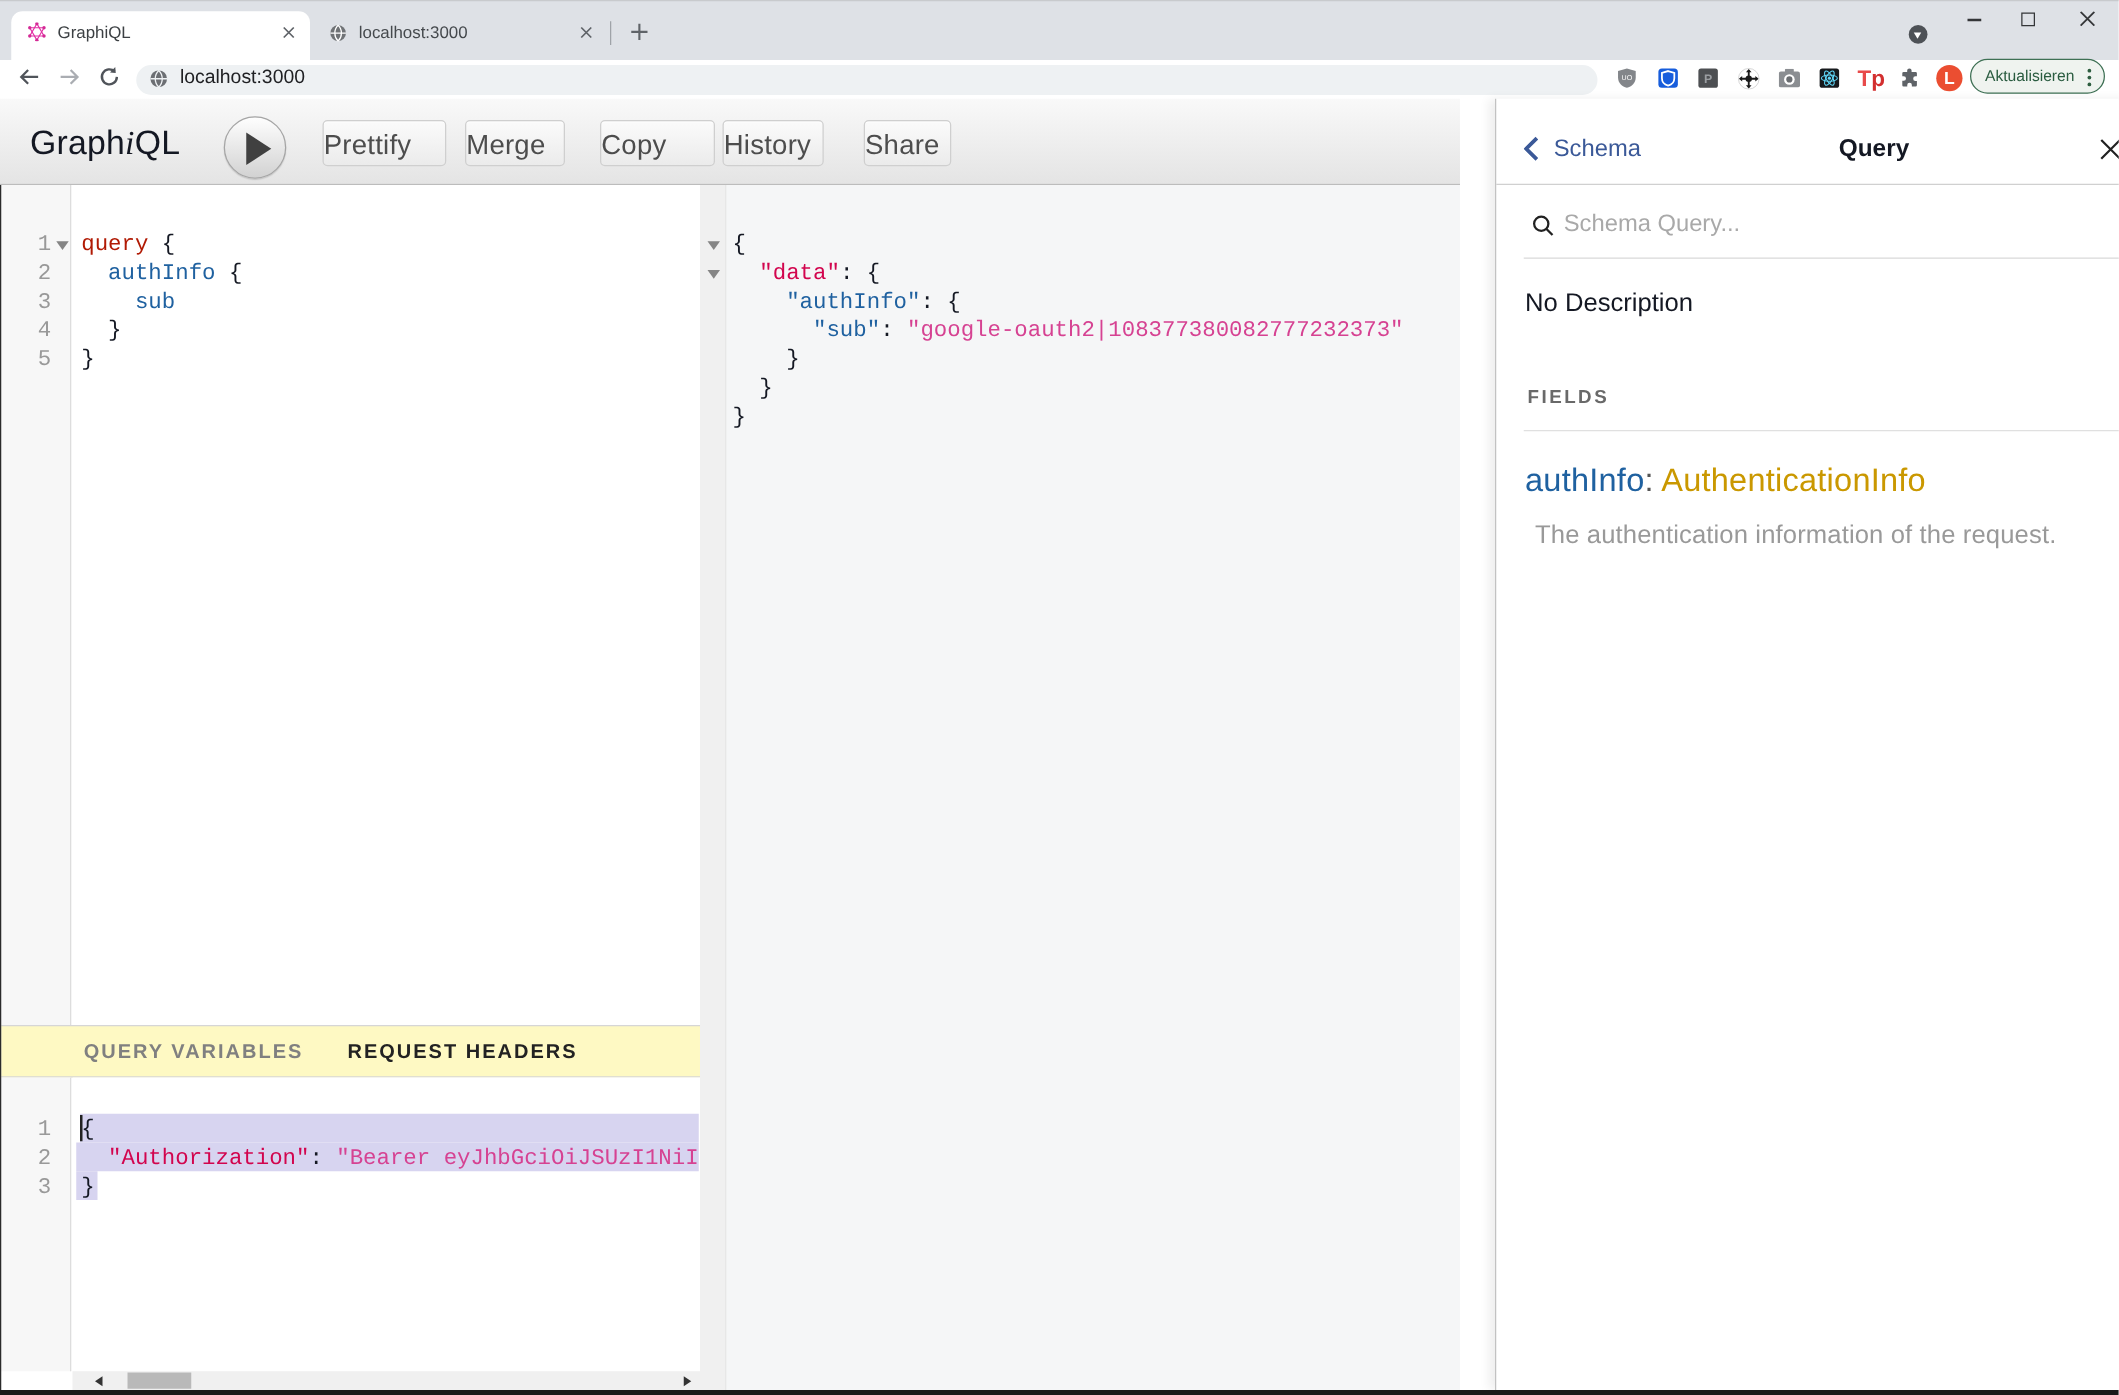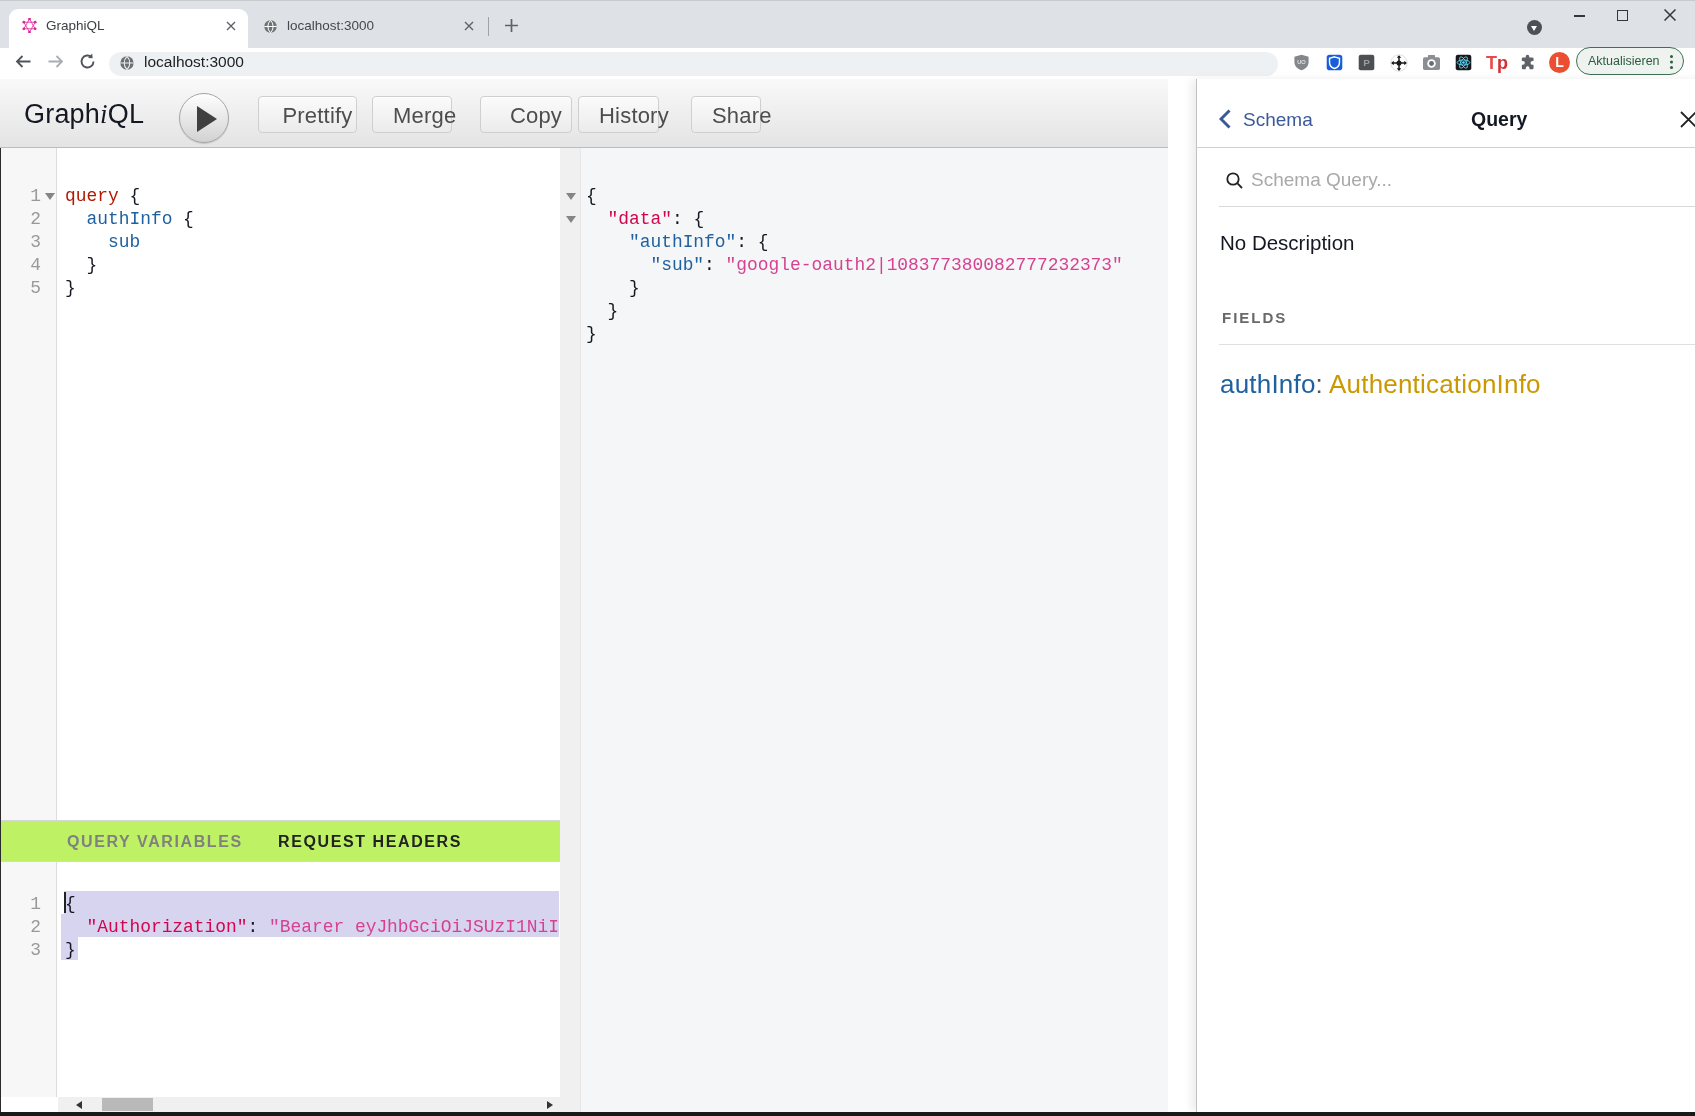--- a/index.html
+++ b/index.html
@@ -17,31 +17,31 @@
   #toolbar { left:0; top:79px; width:1168px; height:69px;
     background:linear-gradient(#f9f9f9,#e4e4e4); border-bottom:1px solid #bcbcbc; }
   #gqltitle { left:24px; top:99px; font-size:27px; color:#141823; letter-spacing:0.2px; }
   #gqltitle em { font-family:"Liberation Serif", serif; font-style:italic; }
   #playbtn { left:179px; top:93px; width:50px; height:50px; border-radius:50%;
     background:linear-gradient(#fefefe,#d2d2d2); border:1px solid #a5a5a5; box-shadow:0 1px 1px rgba(0,0,0,0.15);}
   #playtri { left:17px; top:12px; width:0; height:0; border-left:20px solid #404040;
     border-top:13px solid transparent; border-bottom:13px solid transparent; }
   .tbtn { top:96px; height:37px; border:1px solid #cfcfcf; border-radius:4px;
     background:linear-gradient(#fbfbfb,#ebebeb); color:#4d4d4d; font-size:22px; letter-spacing:0.2px;
-    text-align:center; line-height:37px; box-shadow:0 1px 0 rgba(255,255,255,.7) inset;padding-left:20px; }
+    text-align:left; line-height:37px; box-shadow:0 1px 0 rgba(255,255,255,.7) inset; }
   
   .mono { font-family:"Liberation Mono", monospace; font-size:17.9px; line-height:23px; white-space:pre; }
   #qeditor { left:58px; top:148px; width:502px; height:672px; background:#fff; overflow:hidden; }
   #qgutter { left:0px; top:148px; width:57px; height:672px; background:#f7f7f7; border-right:1px solid #ddd; }
   .lnum { color:#999; text-align:right; }
   #result { left:560px; top:148px; width:608px; height:964px; background:#f5f6f7; overflow:hidden; }
   #rgutter { left:560px; top:148px; width:21px; height:964px; background:#f0f0f0; border-right:1px solid #e7e7e7; }
   .foldarrow { width:0; height:0; border-left:5px solid transparent; border-right:5px solid transparent;
     border-top:7px solid #858585; }
-  #varhead { left:1px; top:820px; width:559px; height:42px; background:#bef264;
+  #varhead { left:1px; top:820px; width:559px; height:42px; background:#fef9c3;
     border-top:1px solid #d6d6d6; border-bottom:1px solid #d6d6d6; }
   .vht { top:12px; font-size:16px; font-weight:bold; letter-spacing:1.6px; }
   #veditor { left:58px; top:862px; width:502px; height:235px; background:#fff; overflow:hidden; }
   #vgutter { left:0px; top:862px; width:57px; height:235px; background:#f7f7f7; border-right:1px solid #ddd; }
   .selrect { background:#d7d4f0; }
   
   #hscroll { left:58px; top:1097px; width:502px; height:15px; background:#f0f0f0; }
   .sarrow { width:0; height:0; }
   #hthumb { left:44px; top:1px; width:51px; height:13px; background:#b9b9b9; }
   
@@ -226,16 +226,17 @@
     <svg class="abs" style="left:28px;top:92px" width="19" height="19" viewBox="0 0 19 19">
       <circle cx="8" cy="8" r="5.7" stroke="#222" stroke-width="1.8" fill="none"></circle>
       <path d="M12.2 12.2 L17 17" stroke="#222" stroke-width="1.8"></path>
     </svg>
     <div class="abs" style="left:54px;top:90px;font-size:19px;color:#a9a9a9">Schema Query...</div>
     <div class="abs" style="left:22px;top:127px;width:503px;height:1px;background:#d9d9d9"></div>
     <div class="abs" style="left:23px;top:152px;font-size:20.5px;color:#141823">No Description</div>
     <div class="abs" style="left:25px;top:230px;font-size:15px;font-weight:bold;letter-spacing:2px;color:#696969">FIELDS</div>
     <div class="abs" style="left:22px;top:265px;width:503px;height:1px;background:#e0e0e0"></div>
     <div class="abs" style="left:23px;top:290px;font-size:26px;letter-spacing:0.2px"><span style="color:#1f61a0">authInfo</span><span style="color:#555">: </span><span style="color:#ca9800">AuthenticationInfo</span></div>
+    <div class="abs" style="left:31px;top:337px;font-size:20.5px;letter-spacing:0.1px;color:#999">The authentication information of the request.</div>
   </div>
 
   <div id="lborder" class="abs"></div>
   <div id="bottombar" class="abs"></div>
 
 </body></html>

